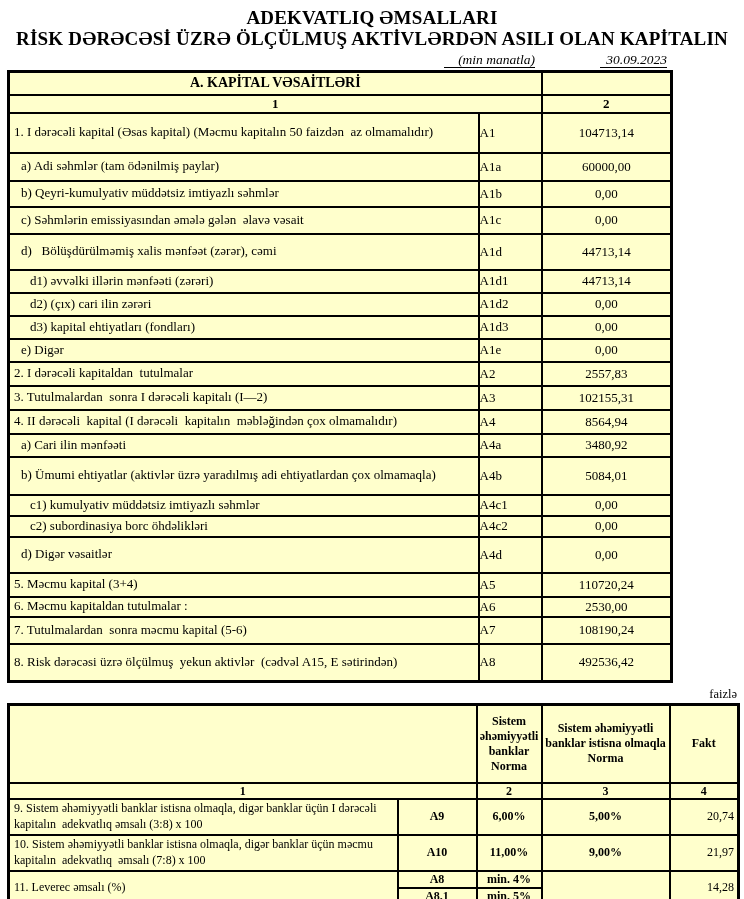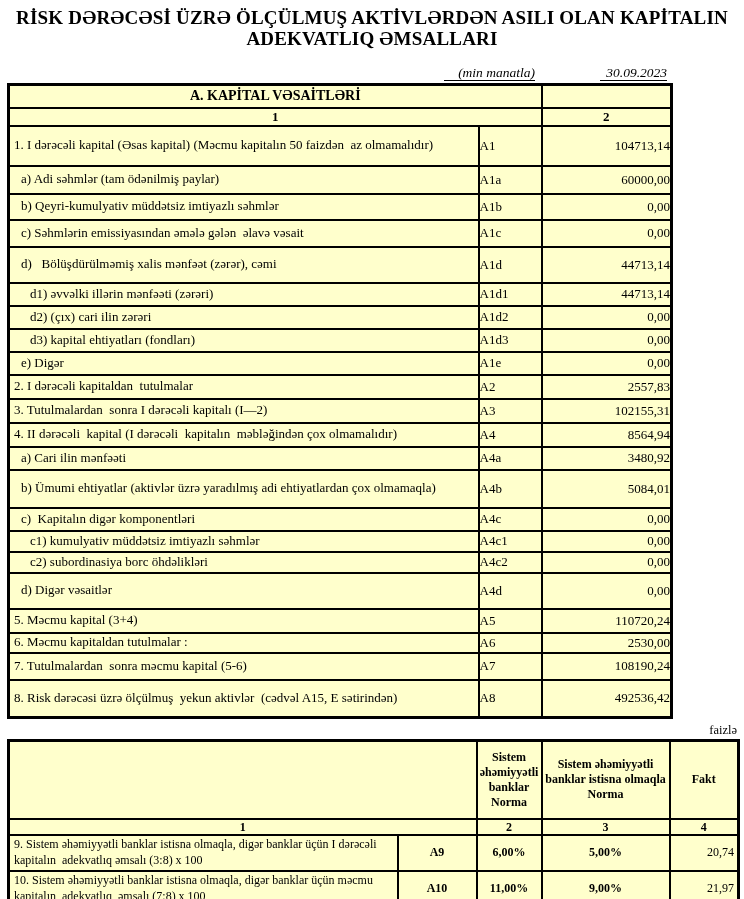--- a/index.html
+++ b/index.html
@@ -2,58 +2,58 @@
 <html><head>
 <meta charset="utf-8">
 <style>
   * { box-sizing: border-box; margin: 0; padding: 0; }
   html, body { background: #fff; }
   body { font-family: "Liberation Serif", serif; color: #000; }
   .page { width: 744px; height: 899px; position: relative; background: #fff; overflow: hidden; }
 
   .title { text-align: center; font-weight: bold; font-size: 19px; line-height: 21px; padding-top: 7px; letter-spacing: 0.2px; }
 
-  .meta { position: relative; height: 18px; margin-top: 15px; }
+  .meta { position: relative; height: 18px; margin-top: 2px; }
   .meta span { position: absolute; bottom: 1px; font-style: italic; font-size: 13.5px; line-height: 15px; border-bottom: 1px solid #000; }
   .unit-note  { right: 209px; padding-left: 14px; }
   .report-date{ right: 77px;  padding-left: 6px; }
 
   table { border-collapse: collapse; table-layout: fixed; background: #FFFFCC; border: 3px solid #000; }
   td { border: 2px solid #000; vertical-align: middle; overflow: hidden; }
 
   #t1 { margin-left: 7px; width: 663px; margin-top: 1px; }
   #t2 { margin-left: 7px; width: 730px; }
 
   .sec-head { text-align: center; font-weight: bold; font-size: 14px; }
   .num-cell { text-align: center; font-weight: bold; font-size: 13px; line-height: 14px; }
 
   .lbl { font-size: 13px; line-height: 1.15; padding: 1px 3px 1px 4px; white-space: pre-wrap; }
   .ind1 { padding-left: 11px; margin-left: 40px; }
   .ind2 { padding-left: 20px; }
   .code-cell { text-align: left; font-size: 13px; }
-  .val-cell { text-align: right; font-size: 13px; }
+  .val-cell { text-align: center; font-size: 13px; }
   .bold { font-weight: normal; }
 
   .unit2 { width: 730px; margin-left: 7px; text-align: right; font-size: 12.5px; line-height: 14px; margin-top: 4px; margin-bottom: 2px; }
 
   #t2 td { font-size: 12px; }
   .t2-head { text-align: center; font-weight: bold; padding: 2px; line-height: 1.25; overflow-wrap: break-word; }
   .t2-lbl { padding: 1px 4px; line-height: 1.3; white-space: pre-wrap; }
   .t2-code { text-align: center; font-weight: bold; }
   .t2-pct { text-align: center; font-weight: bold; }
   .t2-fact { text-align: right; padding-right: 3px; }
 </style>
 </head>
 <body>
 
 <div class="page">
 
   <div class="title">
+    <div>ADEKVATLIQ ƏMSALLARI</div>
     <div>RİSK DƏRƏCƏSİ ÜZRƏ ÖLÇÜLMUŞ AKTİVLƏRDƏN ASILI OLAN KAPİTALIN</div>
-    <div>ADEKVATLIQ ƏMSALLARI</div>
   </div>
 
   <div class="meta">
     <span class="unit-note">(min manatla)</span>
     <span class="report-date">30.09.2023</span>
   </div>
 
   <table id="t1">
     <colgroup>
         <col style="width:470px">
@@ -132,25 +132,20 @@
     </tr>
     <tr style="height:23px">
       <td class="lbl ind1"><span>a) Cari ilin mənfəəti</span></td>
       <td class="code-cell">A4a</td>
       <td class="val-cell">3480,92</td>
     </tr>
     <tr style="height:38px">
       <td class="lbl ind1"><span>b) Ümumi ehtiyatlar (aktivlər üzrə yaradılmış adi ehtiyatlardan çox olmamaqla)</span></td>
       <td class="code-cell">A4b</td>
       <td class="val-cell">5084,01</td>
-    </tr>
-    <tr style="height:23px">
-      <td class="lbl ind1"><span>c)  Kapitalın digər komponentləri</span></td>
-      <td class="code-cell">A4c</td>
-      <td class="val-cell">0,00</td>
     </tr>
     <tr style="height:21px">
       <td class="lbl ind2"><span>c1) kumulyativ müddətsiz imtiyazlı səhmlər</span></td>
       <td class="code-cell">A4c1</td>
       <td class="val-cell">0,00</td>
     </tr>
     <tr style="height:21px">
       <td class="lbl ind2"><span>c2) subordinasiya borc öhdəlikləri</span></td>
       <td class="code-cell">A4c2</td>
       <td class="val-cell">0,00</td>

